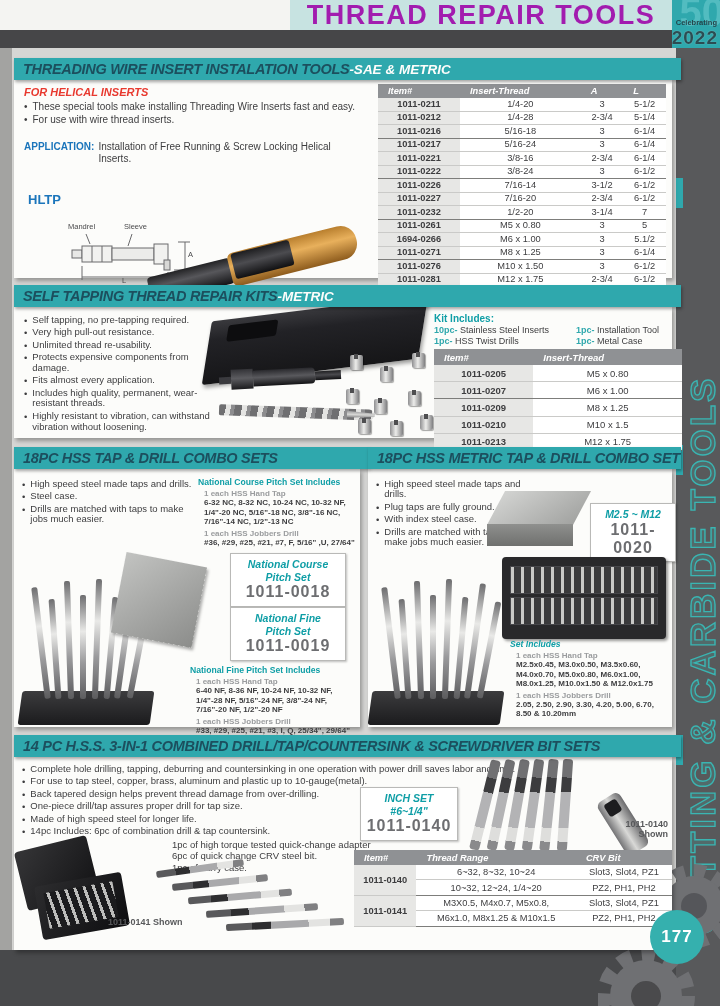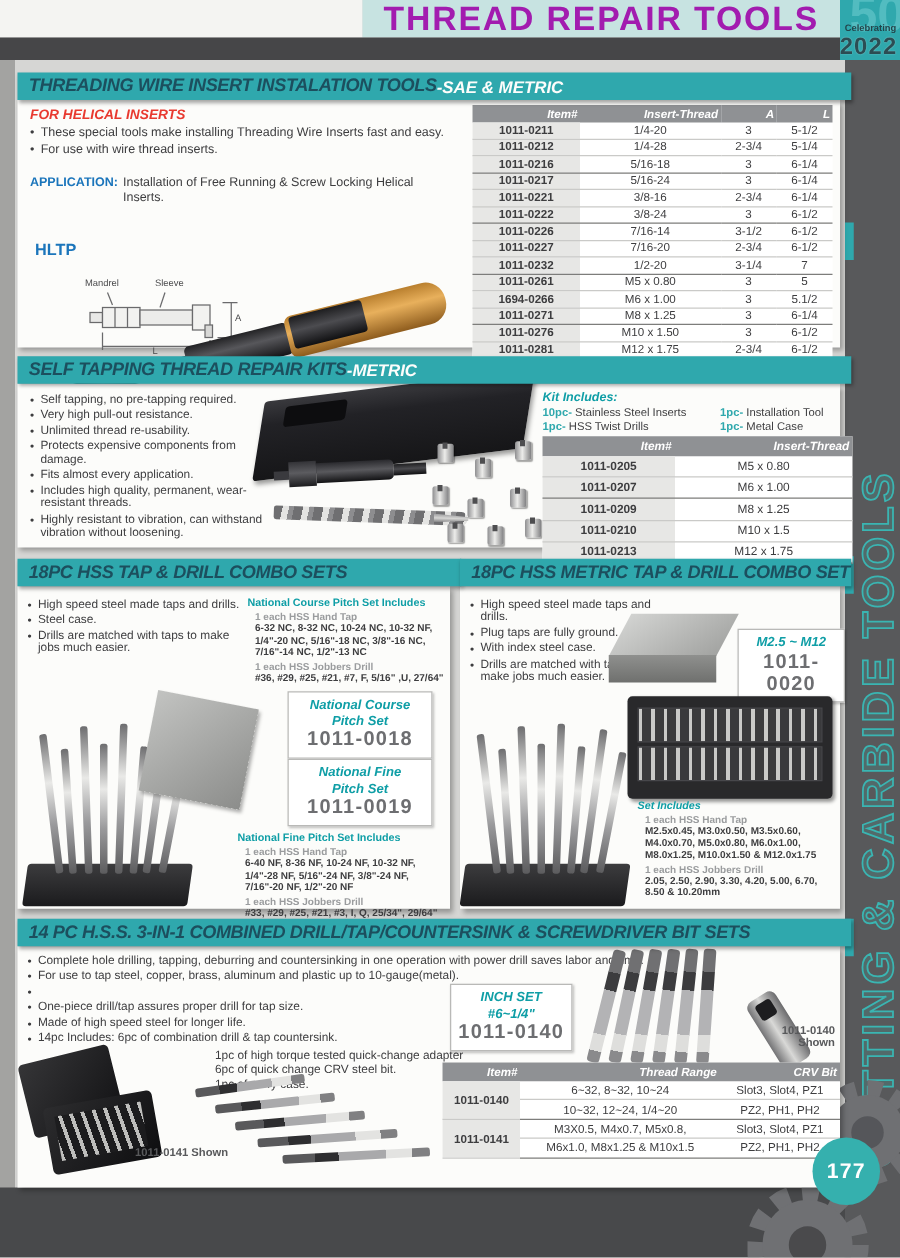--- a/index.html
+++ b/index.html
@@ -39,21 +39,21 @@
   .b-row{display:flex;gap:5px;margin:1.5px 0;color:#3d3d3f;}
   .b-dot{flex:0 0 auto;line-height:inherit;}
   .b-txt{line-height:1.14;}
   .app-row{display:flex;gap:4px;margin-top:16px;font-size:10px;color:#3d3d3f;}
   .app-label{color:#1b75bb;font-weight:bold;white-space:nowrap;}
   .app-text{line-height:1.15;width:235px;}
   .hltp{color:#1b75bb;font-weight:bold;font-size:13px;}
 
   
   table.cat{border-collapse:collapse;color:#3d3d3f;background:#fff;}
-  table.cat th{background:#8f9194;color:#fff;font-style:italic;font-weight:bold;text-align:right;}
+  table.cat th{background:#8f9194;color:#fff;font-style:italic;font-weight:bold;text-align:left;padding-left:10px;}
   table.cat td{text-align:center;border-bottom:1px solid #cacac8;}
   table.cat td.col-item{font-weight:bold;background:#e7e7e5;}
   .s1-table{position:absolute;right:6px;top:4px;width:288px;font-size:9.3px;}
   .s1-table th{font-size:9.3px;padding:2px 2px;}
   .s1-table td{padding:0.6px 2px;line-height:1.22;}
   .s1-table tbody tr:nth-child(3n) td{border-bottom:1.3px solid #7d7d7b;}
   .s2-table{position:absolute;left:420px;top:42px;width:248px;font-size:9.5px;}
   .s2-table th{padding:2.5px;}
   .s2-table td{padding:2.6px 2px;}
   .s2-table tbody tr:nth-child(2) td,.s2-table tbody tr:nth-child(5) td{border-bottom:1.3px solid #7d7d7b;}
@@ -61,21 +61,21 @@
   .s4-table th{padding:2.5px;}
   .s4-table td{padding:2.2px 2px;border-bottom:1px solid #dcdcda;}
   .s4-table tr.g-end td{border-bottom:1.4px solid #7d7d7b;}
 
   
   .inc{position:absolute;font-size:8px;color:#3d3d3f;}
   .inc .inc-title{color:#0f9ea6;font-weight:bold;font-size:8.6px;margin-bottom:1px;}
   .inc .inc-label{color:#9a9c9e;font-weight:bold;margin:2px 0 0 6px;}
   .inc .inc-items{font-weight:bold;line-height:1.2;margin-left:6px;}
   .kit{position:absolute;left:420px;top:6px;width:250px;font-size:9px;color:#3d3d3f;}
-  .kit-label{color:#0f9ea6;font-weight:bold;font-style:italic;font-size:10px;margin-bottom:1px;}
+  .kit-label{color:#0f9ea6;font-weight:bold;font-size:10px;margin-bottom:1px;}
   .kit-grid{display:grid;grid-template-columns:142px 106px;row-gap:1px;}
   .kit-qty{color:#2fa8ad;font-weight:bold;}
 
   
   .badge{position:absolute;background:#fff;border:1px solid #b9b9b7;box-shadow:1px 1px 2px rgba(0,0,0,.25);text-align:center;padding:4px 5px;}
   .badge .bl{color:#0f9ea6;font-weight:bold;font-style:italic;font-size:10.5px;line-height:1.2;}
   .badge .bn{color:#6d6e71;font-weight:bold;font-size:16px;letter-spacing:1px;line-height:1.15;}
 
   .shown{position:absolute;font-size:9px;font-weight:bold;color:#58595b;}
 
@@ -549,20 +549,21 @@
         <div class="b-row">
           <span class="b-dot">•</span>
           <span class="b-txt">Complete hole drilling, tapping, deburring and countersinking in one operation with power drill saves labor and time.</span>
         </div>
         <div class="b-row">
           <span class="b-dot">•</span>
           <span class="b-txt">For use to tap steel, copper, brass, aluminum and plastic up to 10-gauge(metal).</span>
         </div>
         <div class="b-row">
           <span class="b-dot">•</span>
+          <span class="b-txt">Back tapered design helps prevent thread damage from over-drilling.</span>
         </div>
         <div class="b-row">
           <span class="b-dot">•</span>
           <span class="b-txt">One-piece drill/tap assures proper drill for tap size.</span>
         </div>
         <div class="b-row">
           <span class="b-dot">•</span>
           <span class="b-txt">Made of high speed steel for longer life.</span>
         </div>
         <div class="b-row">

